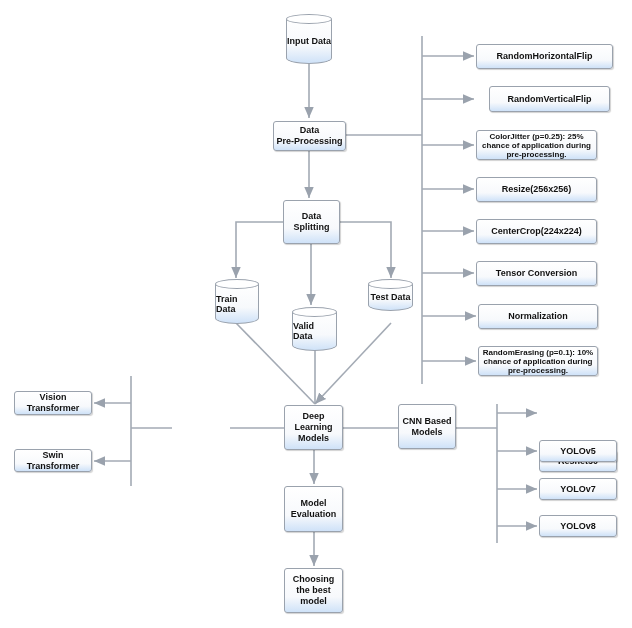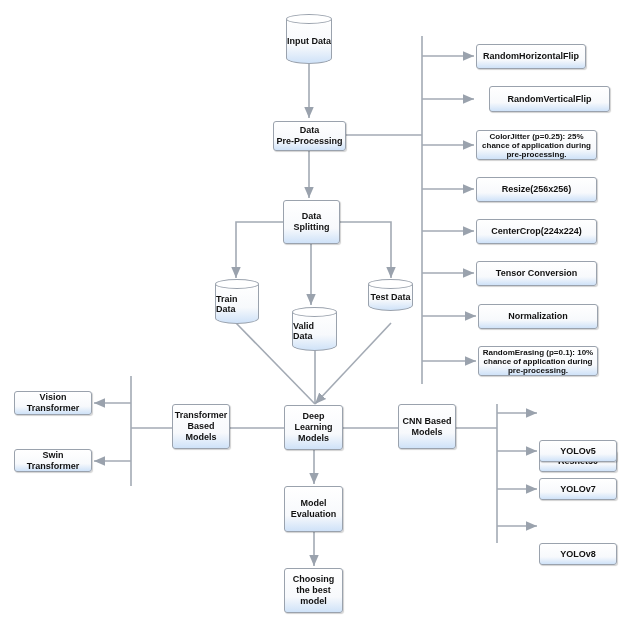--- a/index.html
+++ b/index.html
@@ -93,38 +93,37 @@
   </div>
   <div class="cyl" style="left:368px;top:279px;width:45px;height:32px;">
     <div class="body">Test Data</div>
     <div class="top"></div>
   </div>
 
   <div class="box" style="left:284px;top:405px;width:59px;height:45px;white-space:pre-line;">Deep
 Learning
 Models</div>
 
-  <div class="box" style="left:172px;top:404px;width:58px;height:45px;">Transformer Based Models</div>
   <div class="box" style="left:398px;top:404px;width:58px;height:45px;">CNN Based Models</div>
 
   <div class="box" style="left:14px;top:391px;width:78px;height:24px;">Vision Transformer</div>
   <div class="box" style="left:14px;top:449px;width:78px;height:23px;">Swin Transformer</div>
 
   <div class="box" style="left:539px;top:402px;width:78px;height:22px;margin-top:48px;">Resnet50</div>
   <div class="box" style="left:539px;top:440px;width:78px;height:22px;">YOLOv5</div>
   <div class="box" style="left:539px;top:478px;width:78px;height:22px;">YOLOv7</div>
-  <div class="box" style="left:539px;top:515px;width:78px;height:22px;margin-top:28px;">YOLOv8</div>
+  <div class="box" style="left:539px;top:515px;width:78px;height:22px;">YOLOv8</div>
 
   <div class="box" style="left:284px;top:486px;width:59px;height:46px;white-space:pre-line;">Model
 Evaluation</div>
   <div class="box" style="left:284px;top:568px;width:59px;height:45px;white-space:pre-line;">Choosing
 the best
 model</div>
 
-  <div class="box" style="left:476px;top:44px;width:110px;height:25px;">RandomHorizontalFlip</div>
+  <div class="box" style="left:476px;top:44px;width:137px;height:25px;">RandomHorizontalFlip</div>
   <div class="box" style="left:489px;top:86px;width:121px;height:26px;">RandomVerticalFlip</div>
   <div class="box" style="left:476px;top:130px;width:121px;height:30px;font-size:8px;line-height:9px;">ColorJitter (p=0.25): 25% chance of application during pre-processing.</div>
   <div class="box" style="left:476px;top:177px;width:121px;height:25px;">Resize(256x256)</div>
   <div class="box" style="left:476px;top:219px;width:121px;height:25px;">CenterCrop(224x224)</div>
   <div class="box" style="left:478px;top:304px;width:120px;height:25px;">Normalization</div>
   <div class="box" style="left:476px;top:261px;width:121px;height:25px;">Tensor Conversion</div>
   <div class="box" style="left:478px;top:346px;width:120px;height:30px;font-size:8px;line-height:9px;">RandomErasing (p=0.1): 10% chance of application during pre-processing.</div>
 </div>
 
 </body></html>

